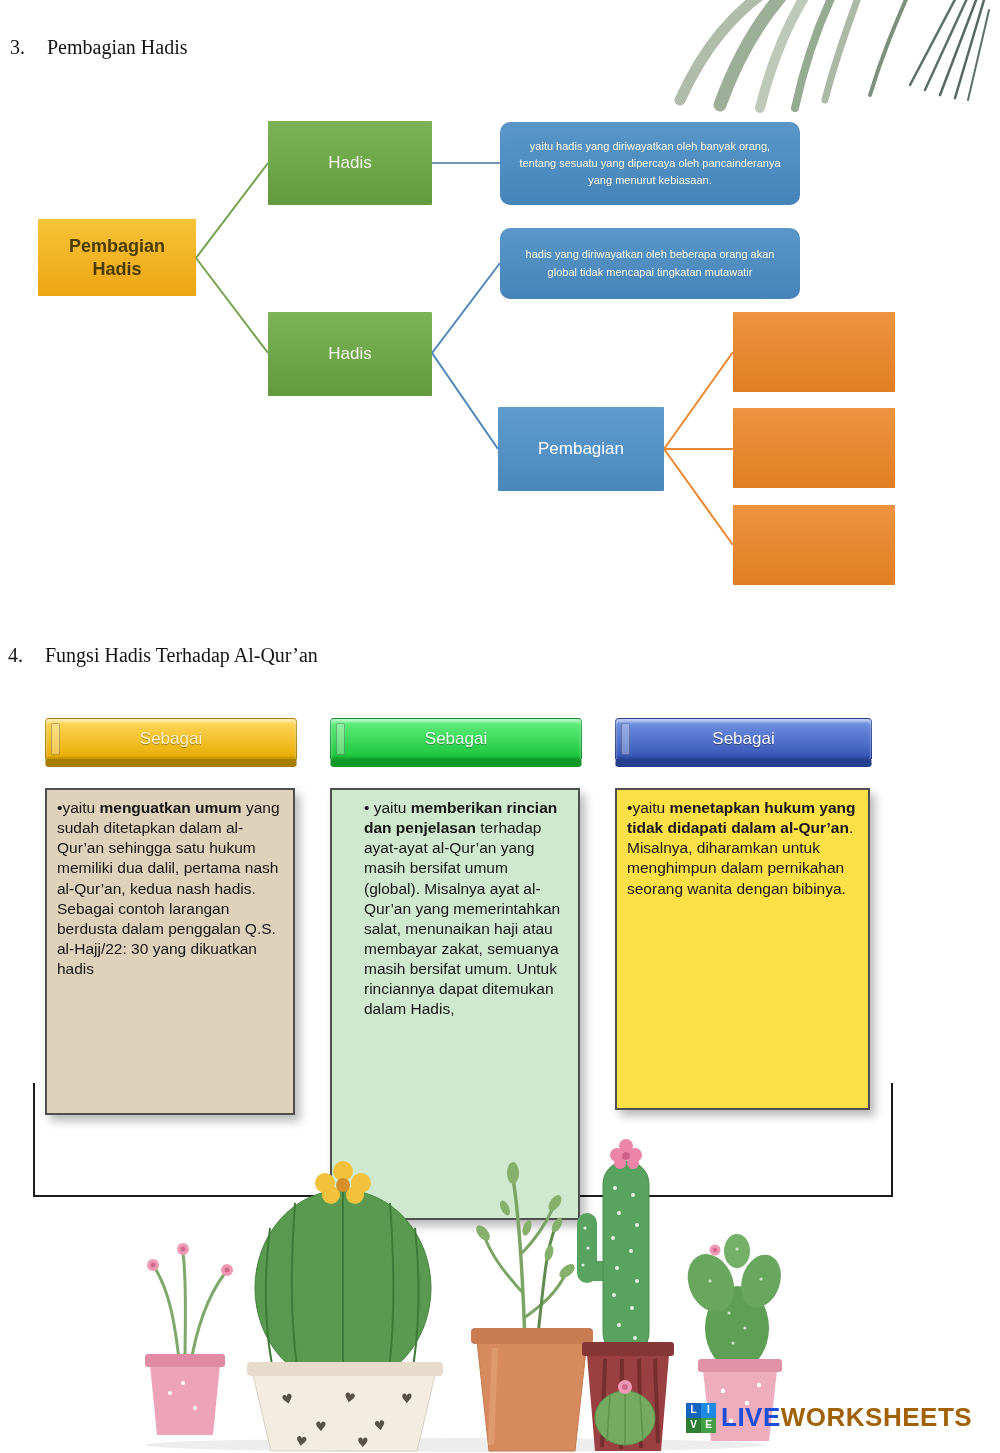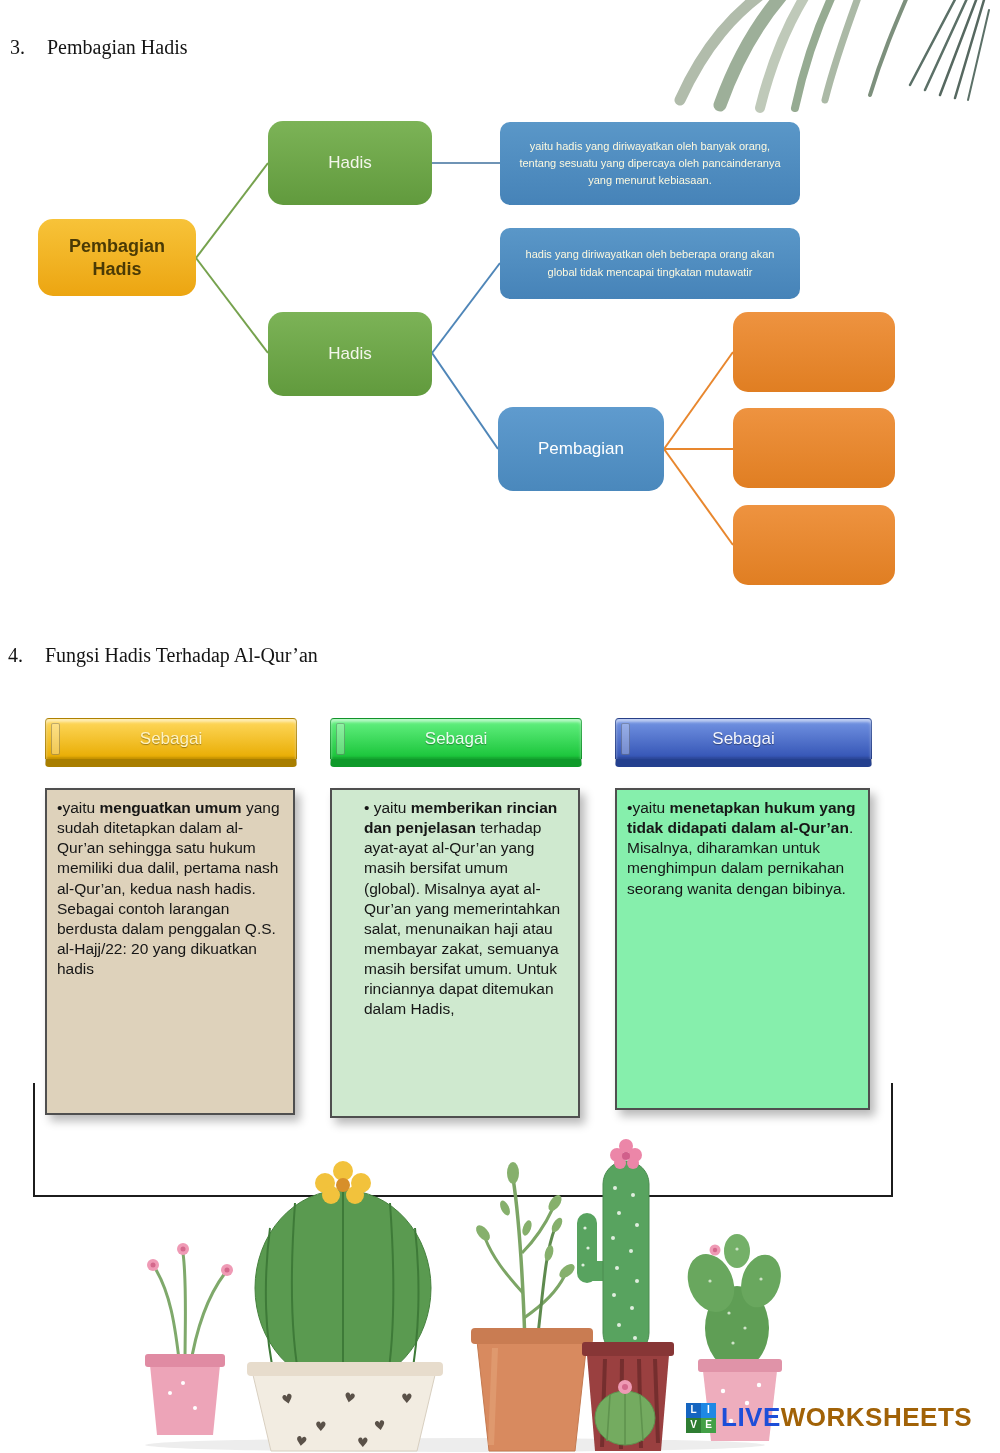--- a/index.html
+++ b/index.html
@@ -6,21 +6,21 @@
   #page{position:relative;width:1000px;height:1453px;background:#ffffff;overflow:hidden;
         font-family:"Liberation Sans",sans-serif;color:#1a1a1a;}
 
   
   .sec-heading{position:absolute;font-family:"Liberation Serif",serif;font-size:20px;
                color:#141414;display:flex;gap:22px;font-weight:500;}
   #heading-3{left:10px;top:36px;}
   #heading-4{left:8px;top:644px;}
 
   
-  .fbox{position:absolute;border-radius:15px;display:flex;align-items:center;justify-content:center;
+  .fbox{position:absolute;border-radius:1px;display:flex;align-items:center;justify-content:center;
         text-align:center;z-index:2;box-sizing:border-box;}
   #root-box{left:38px;top:219px;width:158px;height:77px;
             background:linear-gradient(180deg,#f7c339,#eca511);color:#4a3a05;
             font-size:18px;font-weight:700;white-space:pre-line;line-height:1.25;}
   .hadis-box{left:268px;width:164px;height:84px;background:linear-gradient(180deg,#7cb357,#619a3d);
              color:#f4f6ec;font-size:17px;font-weight:500;}
   #hadis-top-box{top:121px;}
   #hadis-bottom-box{top:312px;}
   .desc-box{left:500px;width:300px;background:linear-gradient(180deg,#5a97c8,#4683b8);
             color:#fdf9df;font-size:11px;line-height:1.55;padding:10px 16px;border-radius:10px;}
@@ -47,22 +47,22 @@
                   color:#fff3c2;border-bottom:8px solid #a87e00;text-shadow:0 1px 1px rgba(0,0,0,.35);}
   #panel-2-header{left:330px;width:250px;background:linear-gradient(180deg,#66f283,#17c337);
                   color:#eafff0;border-bottom:8px solid #0f9a2a;text-shadow:0 1px 1px rgba(0,0,0,.35);}
   #panel-3-header{left:615px;width:255px;background:linear-gradient(180deg,#7495e4,#3353b4);
                   color:#f4f7ff;border-bottom:8px solid #24408f;text-shadow:0 1px 1px rgba(0,0,0,.4);}
 
   .panel-body{position:absolute;top:788px;border:2px solid #4f4f4f;box-sizing:border-box;
               padding:8px 10px;font-size:15.5px;line-height:1.3;color:#161616;z-index:3;
               box-shadow:5px 6px 9px rgba(0,0,0,.28);}
   #panel-1-body{left:45px;width:250px;height:327px;background:#ded2bb;}
-  #panel-2-body{left:330px;width:250px;height:330px;background:#cfe9cf;padding-left:32px;}
-  #panel-3-body{left:615px;width:255px;height:322px;background:#86efac;}
+  #panel-2-body{left:330px;width:250px;height:432px;background:#cfe9cf;padding-left:32px;}
+  #panel-3-body{left:615px;width:255px;height:322px;background:#fde047;}
   .panel-body b{font-weight:700;}
 
   
   #bracket{position:absolute;left:33px;top:1083px;width:856px;height:112px;z-index:2;
            border-left:2px solid #1c1c1c;border-right:2px solid #1c1c1c;border-bottom:2px solid #1c1c1c;}
 
   #leaf-svg{position:absolute;left:620px;top:0;width:370px;height:125px;z-index:0;}
   #cacti-svg{position:absolute;left:125px;top:1133px;width:665px;height:320px;z-index:4;}
 
   
@@ -129,21 +129,21 @@
     <span>4.</span>
     <span>Fungsi Hadis Terhadap Al-Qur’an</span>
   </div>
 
   <div id="bracket"></div>
 
   <div id="panel-1-header" class="panel-header">Sebagai</div>
   <div id="panel-2-header" class="panel-header">Sebagai</div>
   <div id="panel-3-header" class="panel-header">Sebagai</div>
 
-  <div id="panel-1-body" class="panel-body"><span>•yaitu </span><b>menguatkan umum</b><span> yang sudah ditetapkan dalam al-Qur’an sehingga satu hukum memiliki dua dalil, pertama nash al-Qur’an, kedua nash hadis. Sebagai contoh larangan berdusta dalam penggalan Q.S. al-Hajj/22: 20  yang dikuatkan hadis</span></div>
+  <div id="panel-1-body" class="panel-body"><span>•yaitu </span><b>menguatkan umum</b><span> yang sudah ditetapkan dalam al-Qur’an sehingga satu hukum memiliki dua dalil, pertama nash al-Qur’an, kedua nash hadis. Sebagai contoh larangan berdusta dalam penggalan Q.S. al-Hajj/22: 30  yang dikuatkan hadis</span></div>
   <div id="panel-2-body" class="panel-body"><span>• yaitu  </span><b>memberikan rincian dan penjelasan</b><span> terhadap ayat-ayat al-Qur’an yang masih bersifat umum (global). Misalnya ayat al-Qur’an yang memerintahkan salat, menunaikan haji atau membayar zakat, semuanya masih bersifat umum. Untuk rinciannya dapat ditemukan dalam Hadis,</span></div>
   <div id="panel-3-body" class="panel-body"><span>•yaitu </span><b>menetapkan hukum yang tidak didapati dalam al-Qur’an</b><span>. Misalnya, diharamkan untuk menghimpun dalam pernikahan seorang wanita dengan bibinya.</span></div>
 
   <svg id="cacti-svg" viewBox="0 0 665 320">
     <ellipse cx="330" cy="312" rx="310" ry="7" fill="rgba(0,0,0,0.07)"></ellipse>
 
     <g>
       <path d="M55,235 C50,190 45,160 30,135" stroke="#7fa96b" stroke-width="3" fill="none"></path>
       <path d="M60,235 C60,185 62,150 58,120" stroke="#7fa96b" stroke-width="3" fill="none"></path>
       <path d="M65,235 C72,190 85,160 100,140" stroke="#7fa96b" stroke-width="3" fill="none"></path>

